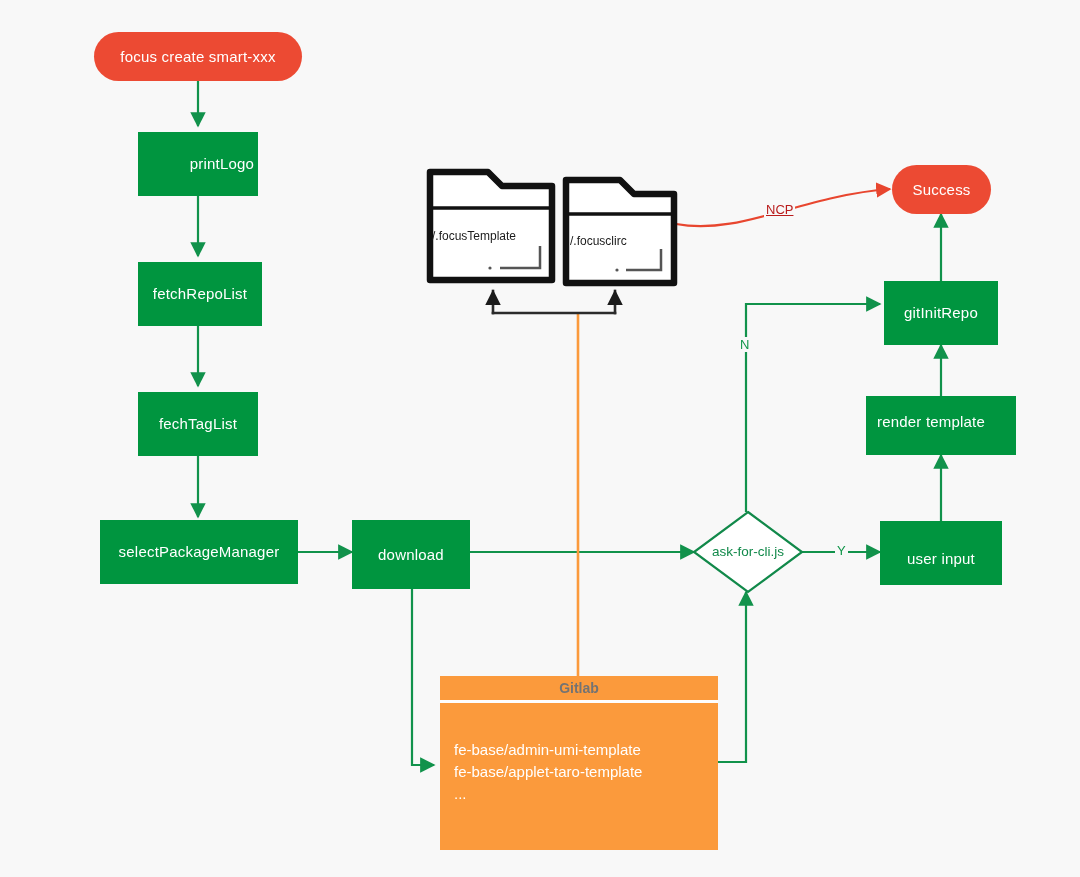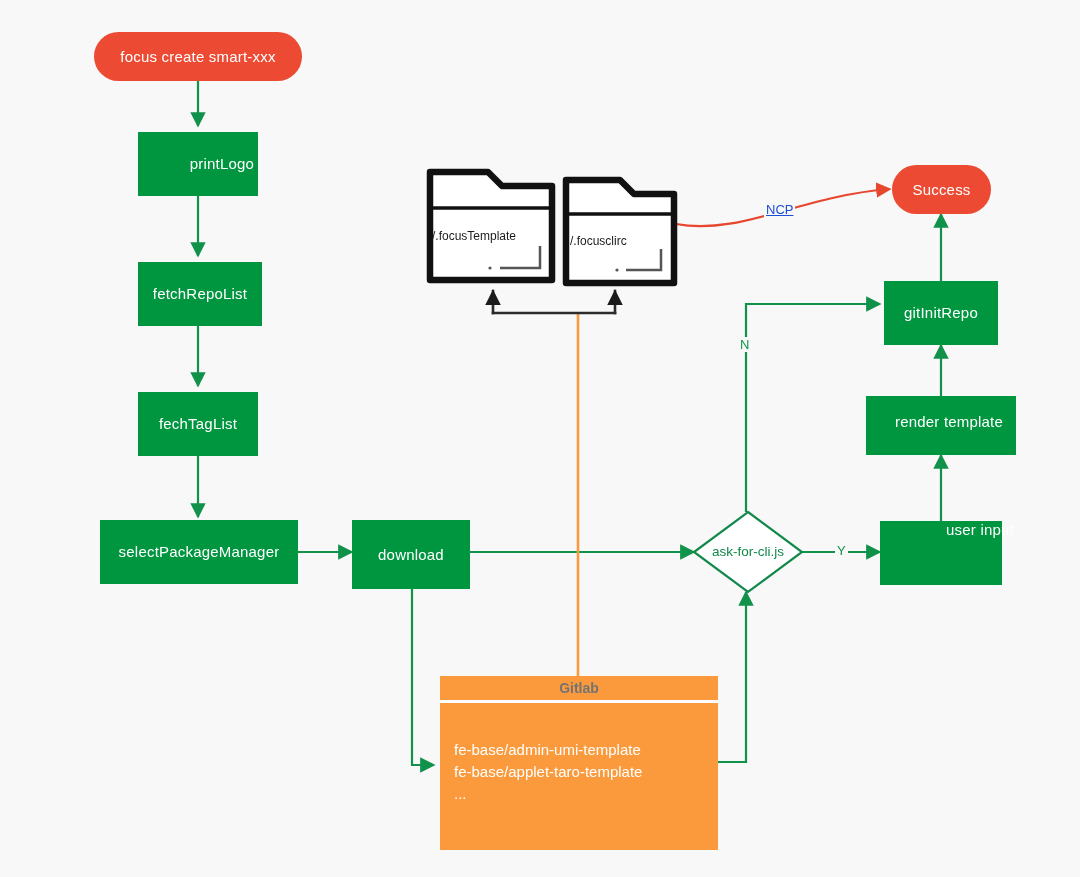--- a/index.html
+++ b/index.html
@@ -42,21 +42,21 @@
     font-size: 12px;
     white-space: nowrap;
   }
   .edge-label {
     position: absolute;
     font-size: 13px;
     background: #f8f8f8;
     padding: 0 2px;
   }
   .edge-label.green { color: #10964a; }
-  .edge-label.red { color: #1d4ed8; text-decoration: underline; }
+  .edge-label.red { color: #b91c1c; text-decoration: underline; }
   .diamond-label {
     position: absolute;
     color: #11894a;
     font-size: 13.5px;
     white-space: nowrap;
     text-align: center;
   }
   .gitlab-title {
     position: absolute;
     color: #737373;
@@ -155,23 +155,23 @@
   <div class="node-label" style="left:138px;top:262px;width:124px;height:64px;">fetchRepoList</div>
 
   <div class="node-label" style="left:138px;top:392px;width:120px;height:64px;">fechTagList</div>
 
   <div class="node-label" style="left:100px;top:520px;width:198px;height:64px;">selectPackageManager</div>
 
   <div class="node-label" style="left:352px;top:520px;width:118px;height:69px;">download</div>
 
   <div class="diamond-label" style="left:694px;top:544px;width:108px;">ask-for-cli.js</div>
 
-  <div class="node-label" style="left:880px;top:492px;width:122px;height:76px;padding-left:39px;">user input</div>
+  <div class="node-label" style="left:880px;top:521px;width:122px;height:76px;">user input</div>
 
-  <div class="node-label" style="left:874px;top:396px;width:150px;height:52px;">render template</div>
+  <div class="node-label" style="left:856px;top:396px;width:150px;height:52px;">render template</div>
 
   <div class="node-label" style="left:884px;top:281px;width:114px;height:64px;">gitInitRepo</div>
 
   <div class="node-label" style="left:892px;top:165px;width:99px;height:49px;">Success</div>
 
   <div class="folder-label" style="left:432px;top:229px;">/.focusTemplate</div>
 
   <div class="folder-label" style="left:570px;top:234px;">/.focusclirc</div>
 
   <div class="edge-label green" style="left:835px;top:543px;">Y</div>

